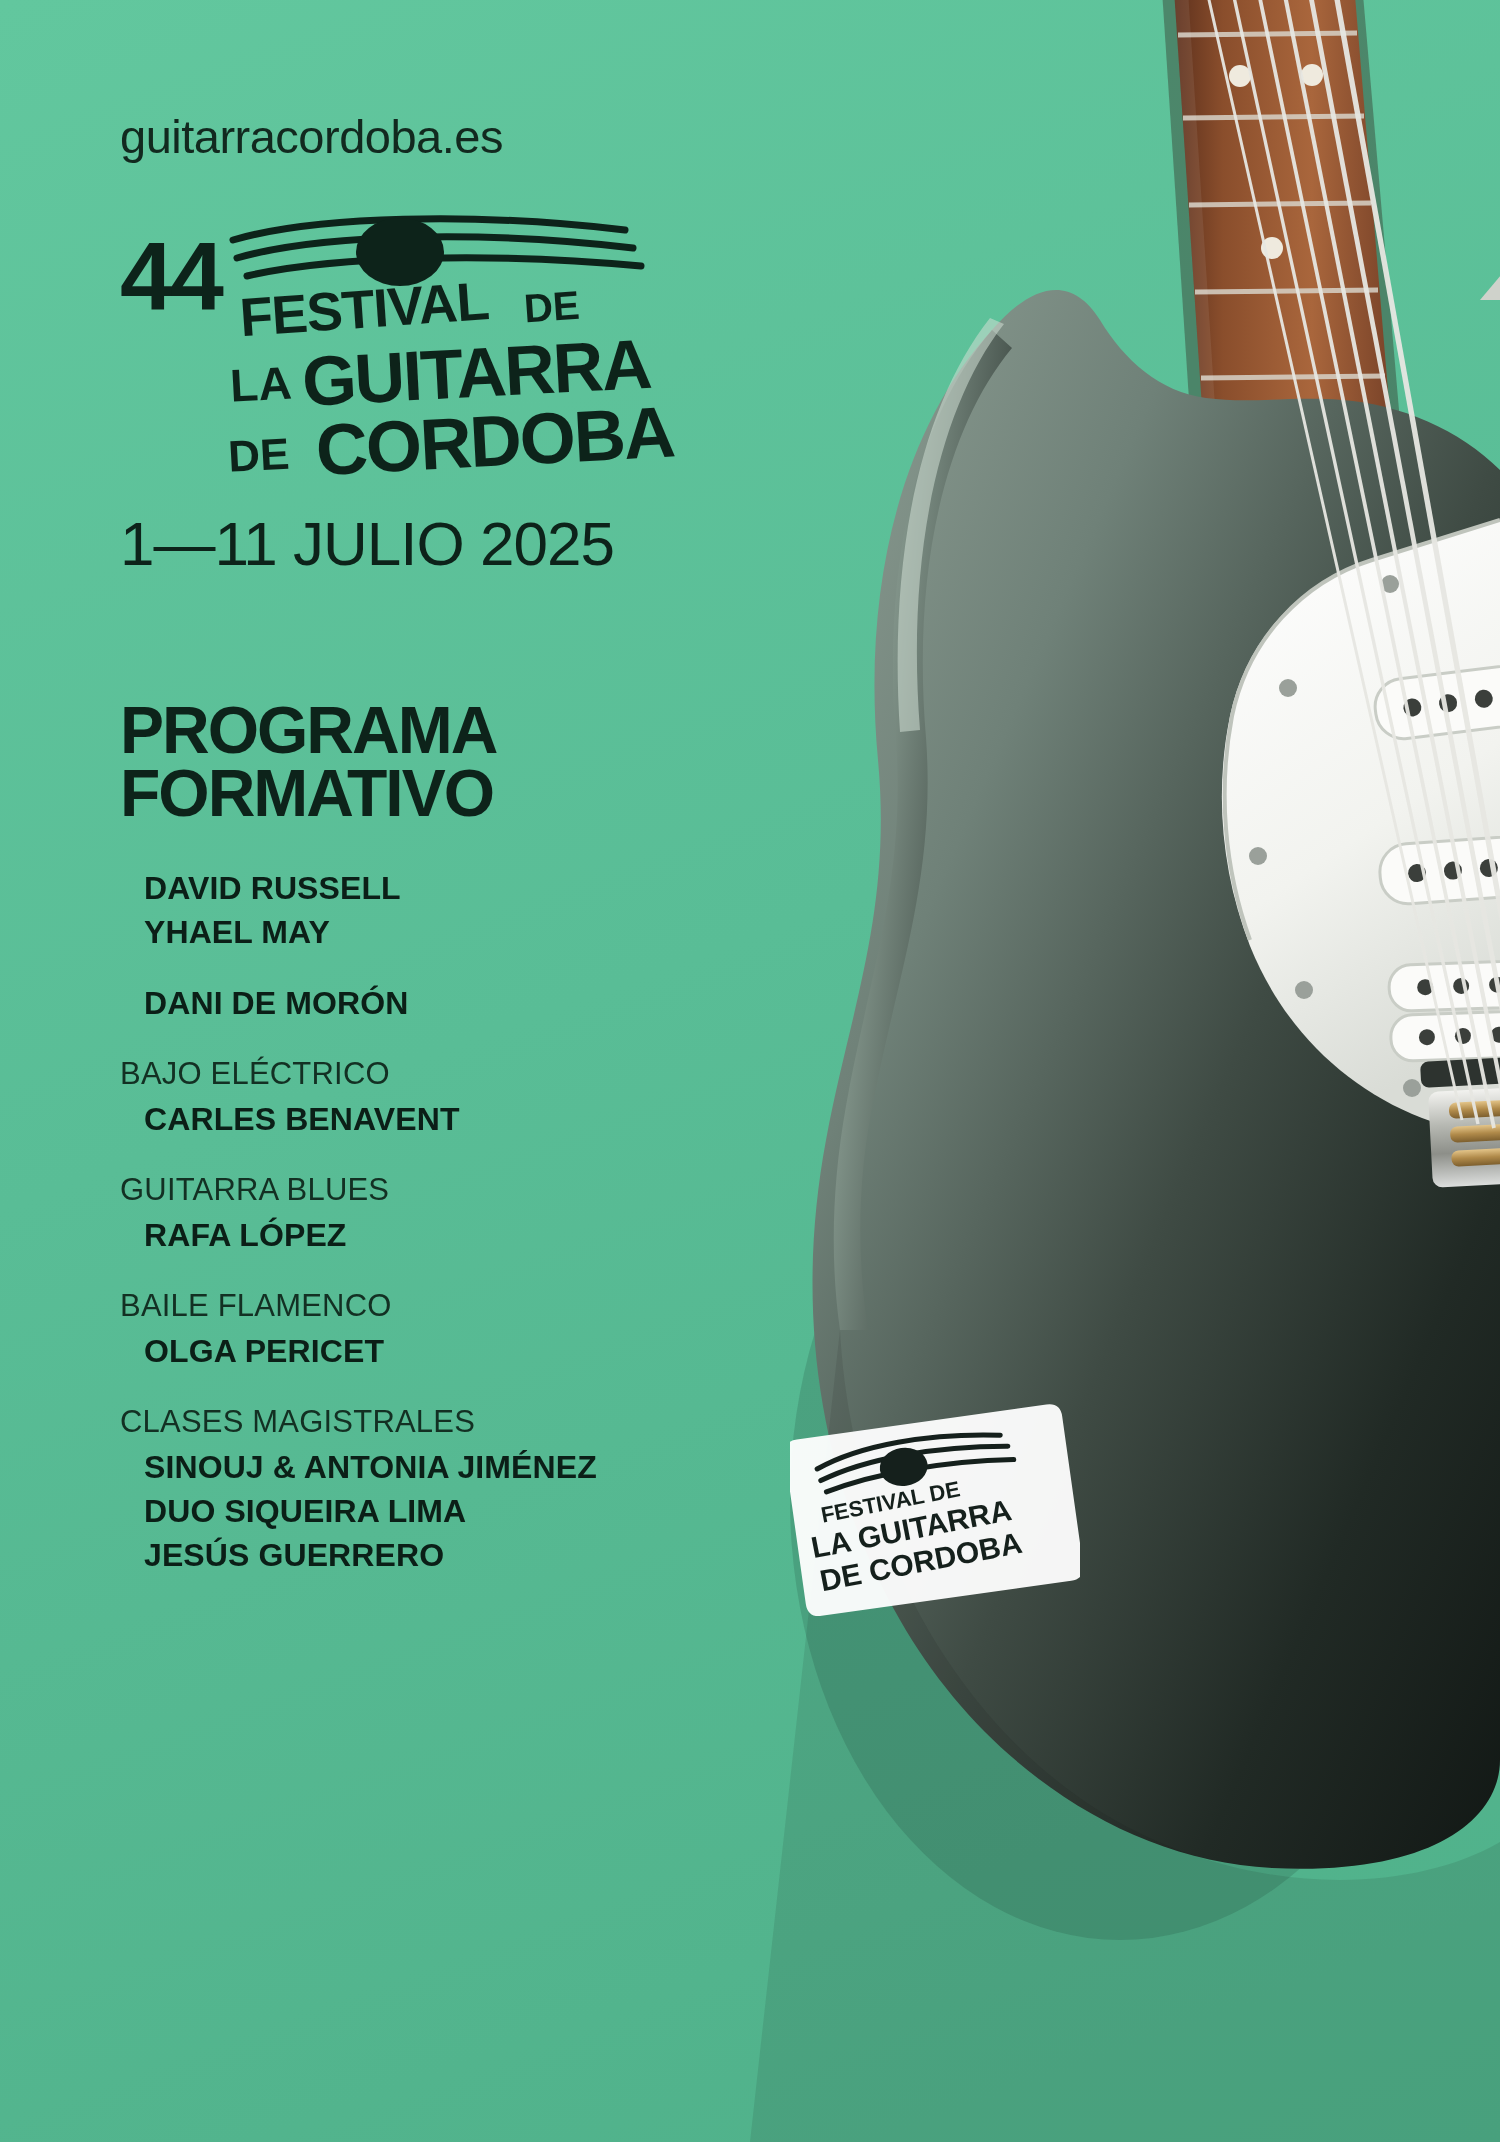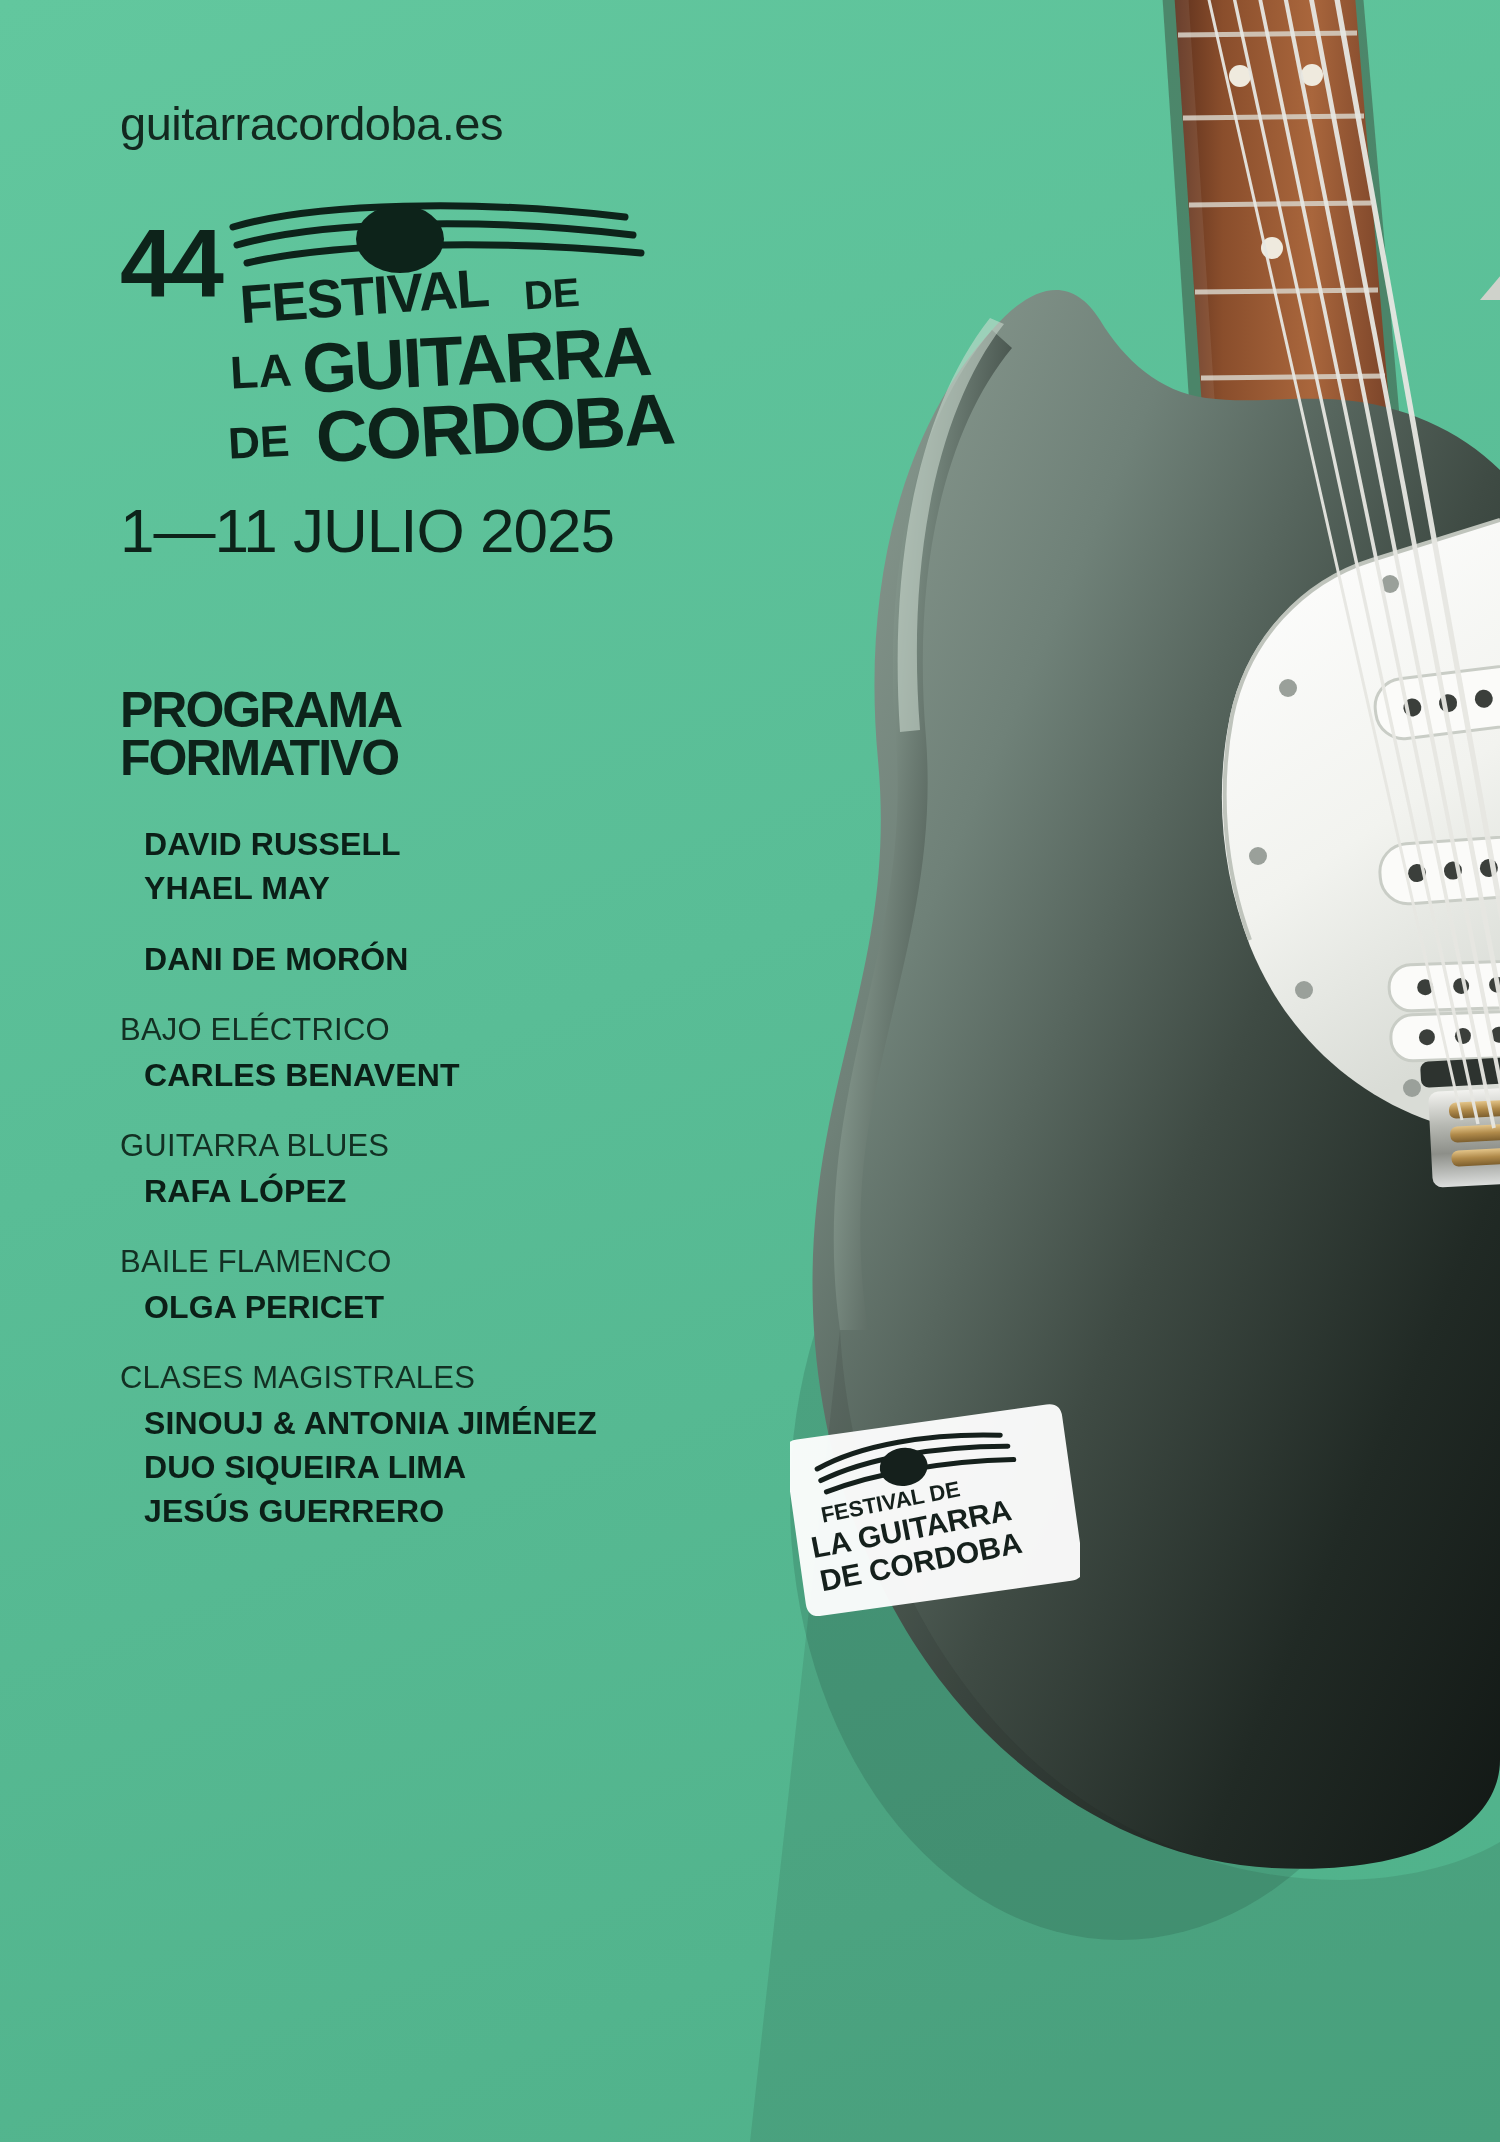--- a/index.html
+++ b/index.html
@@ -30,21 +30,21 @@
     right: 0;
     width: 900px;
     height: 2142px;
     pointer-events: none;
   }
 
   
   .content {
     position: absolute;
     left: 120px;
-    top: 96px;
+    top: 109px;
     width: 680px;
     z-index: 5;
   }
 
   .site-url {
     font-size: 47px;
     letter-spacing: -0.5px;
     color: #12291f;
     margin: 0 0 40px 0;
     font-weight: 400;
@@ -78,21 +78,21 @@
     font-size: 62px;
     font-weight: 400;
     letter-spacing: -1px;
     color: #0d231a;
     margin: 10px 0 0 0;
     white-space: nowrap;
   }
 
   .program-title {
     margin-top: 120px;
-    font-size: 50px;
+    font-size: 66px;
     line-height: 0.96;
     font-weight: 700;
     letter-spacing: -2px;
     color: #0d231a;
   }
 
   .sections {
     margin-top: 44px;
   }
 

